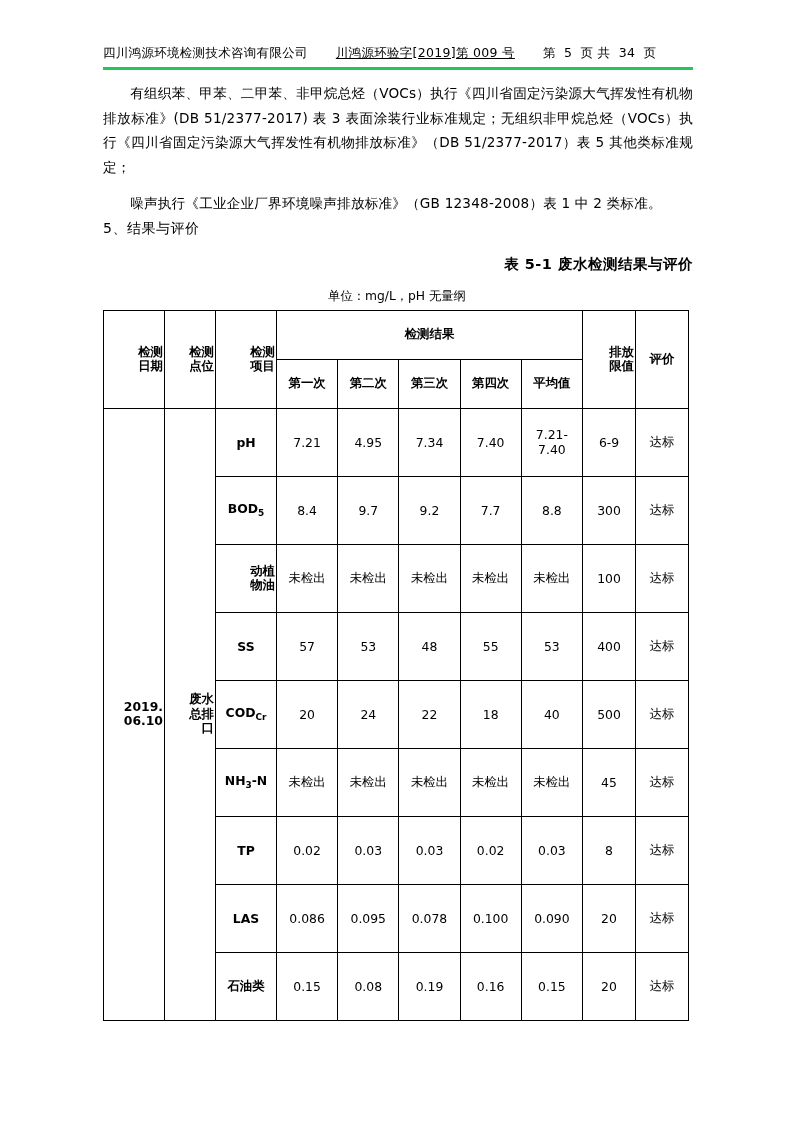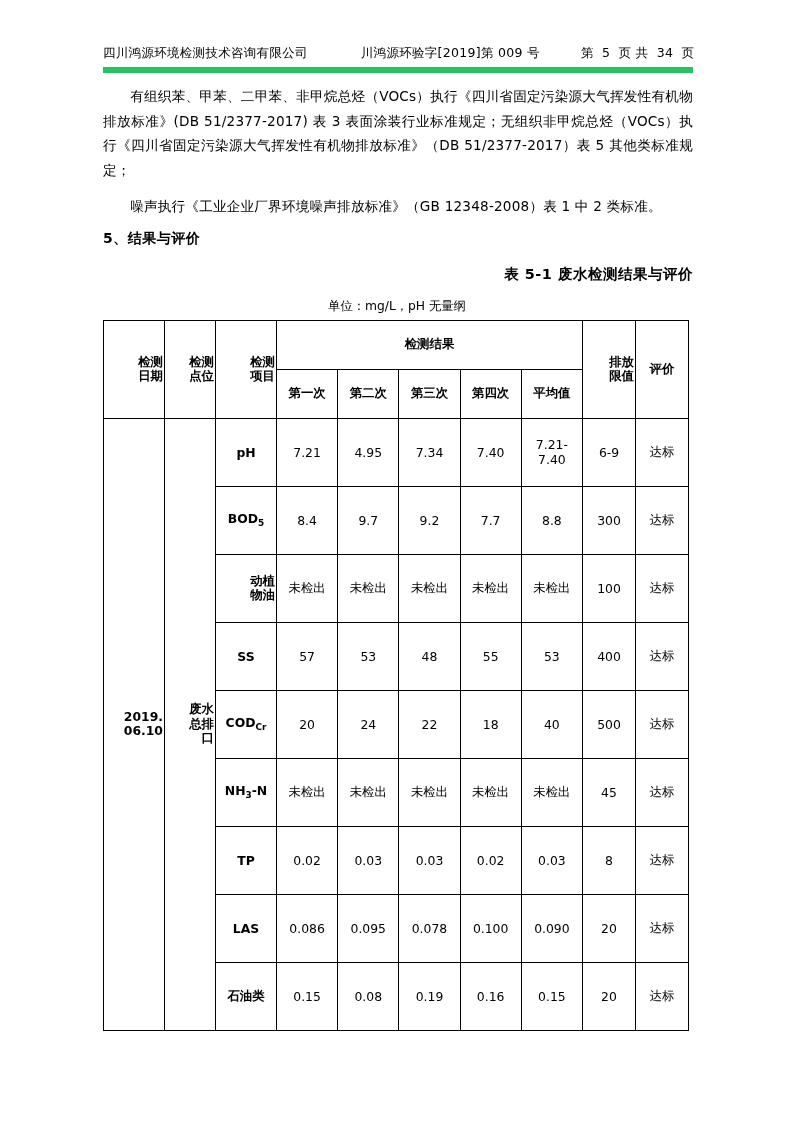--- a/index.html
+++ b/index.html
@@ -24,43 +24,42 @@
     top: 45px;
     width: 590px;
   }
   
   .doc-header {
     display: flex;
     align-items: flex-end;
     font-size: 12.5px;
     letter-spacing: 0.3px;
     padding-bottom: 5px;
-    border-bottom: 6px solid #22c55e;
+    border-bottom: 3px solid #22c55e;
     white-space: nowrap;
-    gap: 13px;
   }
   .doc-header .h-left { }
-  .doc-header .h-mid { margin-left: 40px; }
+  .doc-header .h-mid { margin-left: 28px; text-decoration: underline; }
   .doc-header .h-right { margin-left: 26px; }
   .doc-header .h-right span { margin: 0 2px; }
 
   
   .para {
     font-size: 13.6px;
     line-height: 1.82;
     text-align: justify;
     margin-top: 11px;
     letter-spacing: 0.2px;
   }
   .para.first { text-indent: 2em; }
 
   .section-title {
     font-size: 14px;
-    font-weight: bold;
-    margin-top: 11px;
+    font-weight: normal;
+    margin-top: 4px;
     letter-spacing: 0.5px;
   }
 
   .table-title {
     text-align: right;
     font-size: 14.5px;
     font-weight: bold;
     margin-top: 17px;
     letter-spacing: 0.5px;
   }

